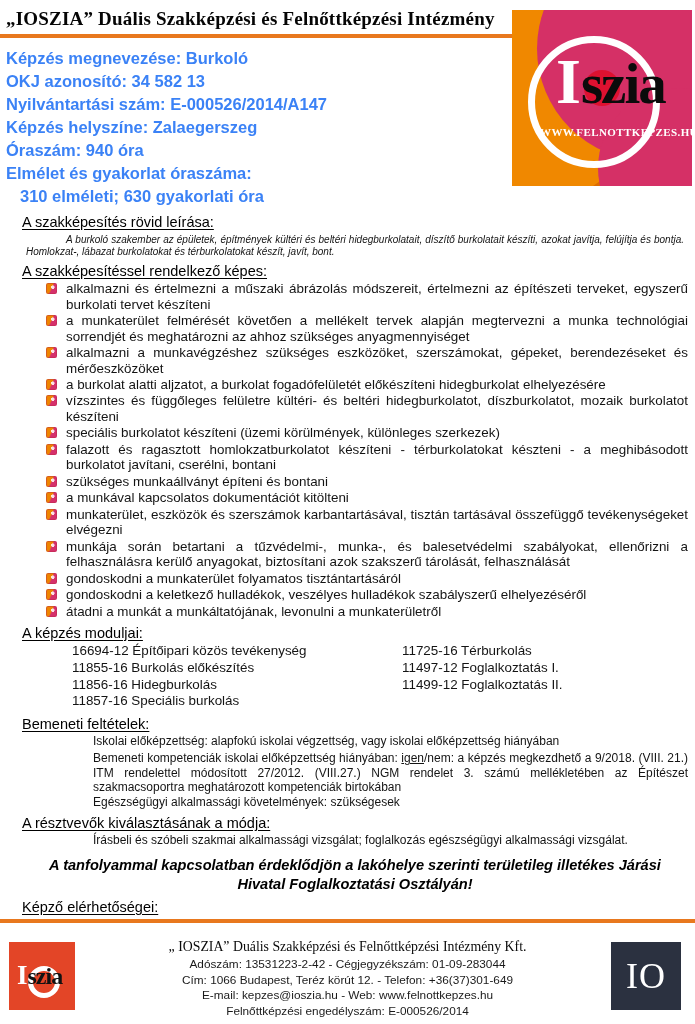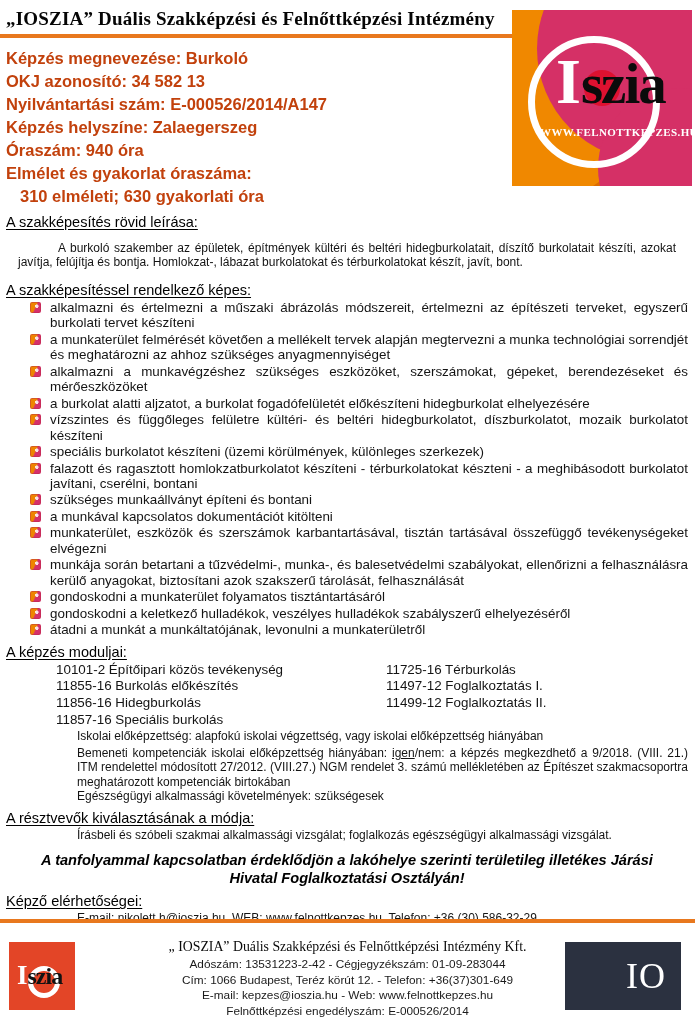--- a/index.html
+++ b/index.html
@@ -23,26 +23,26 @@
   .logo-ring{position:absolute; left:16px; top:26px; width:132px; height:132px;
     border:7px solid #fff; border-radius:50%; box-sizing:border-box; z-index:2;}
   .logo-disc{position:absolute; left:72px; top:60px; width:36px; height:36px; border-radius:50%; background:#DE1130; z-index:3;}
   .logo-text{position:absolute; left:44px; top:40px; z-index:4;
     font-family:"Liberation Serif", serif; font-weight:bold; line-height:1;}
   .logo-text .li{color:#fff; font-size:64px;}
   .logo-text .ls{color:#0b0b0b; font-size:57px; letter-spacing:-2px;}
   .logo-url{position:absolute; left:28px; top:116px; z-index:5; color:#fff;
     font-family:"Liberation Serif", serif; font-size:11px; letter-spacing:.4px; font-weight:bold;}
   
-  .course{margin:9px 0 0 6px; font-weight:bold; font-size:16.5px; line-height:23px; color:#c2410c; width:500px;}
+  .course{margin:9px 0 0 6px; font-weight:bold; font-size:16.5px; line-height:23px; color:#3b82f6; width:500px;}
   .course-line:last-child{padding-left:14px;}
   
-  main{display:block; padding:0 7px 0 6px;}
+  main{display:block; padding:0 7px 0 22px;}
   .sec-h{font-size:14.5px; color:#000; text-decoration:underline; text-underline-offset:2px; margin:6px 0 2px 0;}
-  .para{font-size:12px; line-height:1.16; text-align:justify; text-indent:40px; margin:12px;}
+  .para{font-size:10px; line-height:1.16; text-align:justify; text-indent:40px; margin:4px;font-style:italic;}
   .b-list{margin:2px 0 0 24px;}
   .b-row{display:flex; align-items:flex-start; margin-bottom:1px;}
   .b-icon{flex:none; width:11px; height:11px; margin:2px 9px 0 0; border-radius:2px;
     background:
       radial-gradient(circle at 62% 38%, rgba(255,255,255,.85) 0 1.5px, rgba(255,255,255,0) 2px),
       linear-gradient(115deg,#EE8500 45%, #D5306B 55%);
     box-shadow: inset 0 0 0 1px rgba(185,40,70,.45);}
   .b-text{flex:1; font-size:13.4px; line-height:1.155; text-align:justify;}
   .modules{display:flex; margin-left:50px; font-size:13.4px; line-height:1.25;}
   .mcol1{width:330px;}
@@ -56,21 +56,21 @@
   
   .f-bar{position:absolute; left:0; right:0; bottom:101px; height:4px;}
   footer{position:absolute; left:0; right:0; bottom:0; height:101px; background:#fff;}
   .f-logo-left{position:absolute; left:9px; top:19px; width:66px; height:68px; background:#E34527;}
   .f-logo-left .ring{position:absolute; left:19px; top:24px; width:22px; height:22px; border:5px solid #fff; border-radius:50%; box-sizing:content-box;}
   .f-logo-left .txt{position:absolute; left:8px; top:20px; font-family:"Liberation Serif", serif; font-weight:bold; line-height:1;}
   .f-logo-left .txt .i{color:#fff; font-size:27px;}
   .f-logo-left .txt .szia{color:#121212; font-size:24px; letter-spacing:-1px;}
   .f-logo-right{position:absolute; right:14px; top:19px; width:70px; height:68px; background:#2B3140;
     display:flex; align-items:center; justify-content:center;
-    font-family:"Liberation Serif", serif; font-size:36px; color:#fff; letter-spacing:1px;padding-left:46px;}
+    font-family:"Liberation Serif", serif; font-size:36px; color:#fff; letter-spacing:1px;}
   .f-text{padding-top:16px; text-align:center;}
   .f-company{font-family:"Liberation Serif", serif; font-size:13.8px; color:#0a0a0a; margin-bottom:2px;}
   .f-line{font-size:11.8px; line-height:15.5px; color:#1a1a1a;}
 </style>
 </head>
 <body>
 
 <div class="page">
 
   <header>
@@ -175,33 +175,34 @@
         <div class="b-row">
           <span class="b-icon"></span>
           <span class="b-text">átadni a munkát a munkáltatójának, levonulni a munkaterületről</span>
         </div>
       </div>
 
     <div class="sec-h">A képzés moduljai:</div>
     <div class="modules">
       <div class="mcol1">
 
-      <div>10101-2 Építőipari közös tevékenység</div>
+      <div>16694-12 Építőipari közös tevékenység</div>
           <div>11855-16 Burkolás előkészítés</div>
           <div>11856-16 Hidegburkolás</div>
           <div>11857-16 Speciális burkolás</div>
         </div>
       <div class="mcol2">
 
       <div>11725-16 Térburkolás</div>
           <div>11497-12 Foglalkoztatás I.</div>
           <div>11499-12 Foglalkoztatás II.</div>
         </div>
     </div>
 
+    <div class="sec-h">Bemeneti feltételek:</div>
     <div class="indent">Iskolai előképzettség: alapfokú iskolai végzettség, vagy iskolai előképzettség hiányában</div>
     <div class="indent justify entry-gap"><span>Bemeneti kompetenciák iskolai előképzettség hiányában: </span><span class="u">igen</span><span>/nem: a képzés megkezdhető a 9/2018. (VIII. 21.) ITM rendelettel módosított 27/2012. (VIII.27.) NGM rendelet 3. számú mellékletében az Építészet szakmacsoportra meghatározott kompetenciák birtokában</span></div>
     <div class="indent">Egészségügyi alkalmassági követelmények: szükségesek</div>
 
     <div class="sec-h">A résztvevők kiválasztásának a módja:</div>
     <div class="indent">Írásbeli és szóbeli szakmai alkalmassági vizsgálat; foglalkozás egészségügyi alkalmassági vizsgálat.</div>
 
     <div class="notice">A tanfolyammal kapcsolatban érdeklődjön a lakóhelye szerinti területileg illetékes Járási Hivatal Foglalkoztatási Osztályán!</div>
 
     <div class="sec-h">Képző elérhetőségei:</div>

